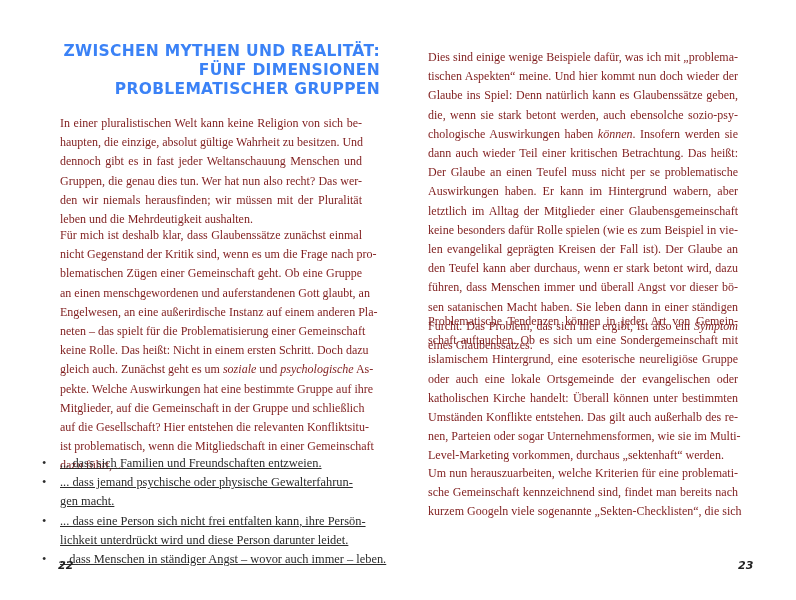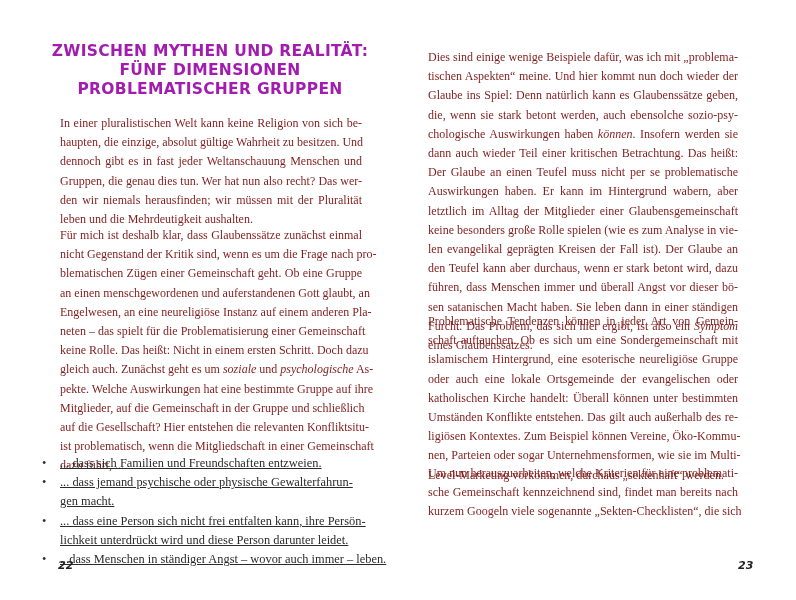--- a/index.html
+++ b/index.html
@@ -2,22 +2,22 @@
 <html><head>
 <meta charset="utf-8">
 <style>
   html, body { margin:0; padding:0; background:#ffffff; }
   body { width:796px; height:600px; position:relative; overflow:hidden; color:#2a2a2a; }
   .page { position:absolute; top:0; height:600px; }
   #left-page { left:0; width:398px; }
   #right-page { left:398px; width:398px; }
   .title {
     position:absolute; left:40px; top:42px; width:340px;
-    text-align:center; font-family:"DejaVu Sans", sans-serif; font-weight:bold;
-    font-size:15.5px; line-height:19px; letter-spacing:0.3px; color:#a21caf; text-transform:uppercase;
+    text-align:right; font-family:"DejaVu Sans", sans-serif; font-weight:bold;
+    font-size:15.5px; line-height:19px; letter-spacing:0.3px; color:#3b82f6; text-transform:uppercase;
   }
   .title span { display:block; }
   .para {
     position:absolute; font-family:"Liberation Serif", serif; font-size:12px;
     line-height:19.2px; text-align:justify; color:#7f1d1d; margin:0;
   }
   .para span.line { display:block; text-align:justify; text-align-last:justify; white-space:nowrap; }
   .para span.line.last { text-align-last:left; }
   .para i { font-style:italic; }
   #lp1 { left:60px; top:114px; width:302px; }
@@ -56,21 +56,21 @@
     <span class="line">Gruppen, die genau dies tun. Wer hat nun also recht? Das wer-</span>
     <span class="line">den wir niemals herausfinden; wir müssen mit der Pluralität</span>
     <span class="line last">leben und die Mehrdeutigkeit aushalten.</span>
   </p>
 
   <p class="para" id="lp2">
     <span class="line">Für mich ist deshalb klar, dass Glaubenssätze zunächst einmal</span>
     <span class="line">nicht Gegenstand der Kritik sind, wenn es um die Frage nach pro-</span>
     <span class="line">blematischen Zügen einer Gemeinschaft geht. Ob eine Gruppe</span>
     <span class="line">an einen menschgewordenen und auferstandenen Gott glaubt, an</span>
-    <span class="line">Engelwesen, an eine neureligiöse Instanz auf einem anderen Pla-</span>
+    <span class="line">Engelwesen, an eine außerirdische Instanz auf einem anderen Pla-</span>
     <span class="line">neten – das spielt für die Problematisierung einer Gemeinschaft</span>
     <span class="line">keine Rolle. Das heißt: Nicht in einem ersten Schritt. Doch dazu</span>
     <span class="line"><span>gleich auch. Zunächst geht es um </span><i>soziale</i><span> und </span><i>psychologische</i><span> As-</span></span>
     <span class="line">pekte. Welche Auswirkungen hat eine bestimmte Gruppe auf ihre</span>
     <span class="line">Mitglieder, auf die Gemeinschaft in der Gruppe und schließlich</span>
     <span class="line">auf die Gesellschaft? Hier entstehen die relevanten Konfliktsitu-</span>
     <span class="line">ist problematisch, wenn die Mitgliedschaft in einer Gemeinschaft</span>
     <span class="line last">dazu führt, ...</span>
   </p>
 
@@ -102,37 +102,36 @@
   <p class="para" id="rp1">
     <span class="line">Dies sind einige wenige Beispiele dafür, was ich mit „problema-</span>
     <span class="line">tischen Aspekten“ meine. Und hier kommt nun doch wieder der</span>
     <span class="line">Glaube ins Spiel: Denn natürlich kann es Glaubenssätze geben,</span>
     <span class="line">die, wenn sie stark betont werden, auch ebensolche sozio-psy-</span>
     <span class="line"><span>chologische Auswirkungen haben </span><i>können</i><span>. Insofern werden sie</span></span>
     <span class="line">dann auch wieder Teil einer kritischen Betrachtung. Das heißt:</span>
     <span class="line">Der Glaube an einen Teufel muss nicht per se problematische</span>
     <span class="line">Auswirkungen haben. Er kann im Hintergrund wabern, aber</span>
     <span class="line">letztlich im Alltag der Mitglieder einer Glaubensgemeinschaft</span>
-    <span class="line">keine besonders große Rolle spielen (wie es zum Analyse in vie-</span>
+    <span class="line">keine besonders dafür Rolle spielen (wie es zum Beispiel in vie-</span>
     <span class="line">len evangelikal geprägten Kreisen der Fall ist). Der Glaube an</span>
     <span class="line">den Teufel kann aber durchaus, wenn er stark betont wird, dazu</span>
     <span class="line">führen, dass Menschen immer und überall Angst vor dieser bö-</span>
     <span class="line">sen satanischen Macht haben. Sie leben dann in einer ständigen</span>
     <span class="line"><span>Furcht. Das Problem, das sich hier ergibt, ist also ein </span><i>Symptom</i></span>
     <span class="line last">eines Glaubenssatzes.</span>
   </p>
 
   <p class="para" id="rp2">
     <span class="line">Problematische Tendenzen können in jeder Art von Gemein-</span>
     <span class="line">schaft auftauchen. Ob es sich um eine Sondergemeinschaft mit</span>
     <span class="line">islamischem Hintergrund, eine esoterische neureligiöse Gruppe</span>
     <span class="line">oder auch eine lokale Ortsgemeinde der evangelischen oder</span>
     <span class="line">katholischen Kirche handelt: Überall können unter bestimmten</span>
     <span class="line">Umständen Konflikte entstehen. Das gilt auch außerhalb des re-</span>
-    <span class="line">ligiösen Kontextes. Zum Beispiel können Vereine, Öko-Kommu-</span>
     <span class="line">nen, Parteien oder sogar Unternehmensformen, wie sie im Multi-</span>
     <span class="line last">Level-Marketing vorkommen, durchaus „sektenhaft“ werden.</span>
   </p>
 
   <p class="para" id="rp3">
     <span class="line">Um nun herauszuarbeiten, welche Kriterien für eine problemati-</span>
     <span class="line">sche Gemeinschaft kennzeichnend sind, findet man bereits nach</span>
     <span class="line">kurzem Googeln viele sogenannte „Sekten-Checklisten“, die sich</span>
   </p>
 

